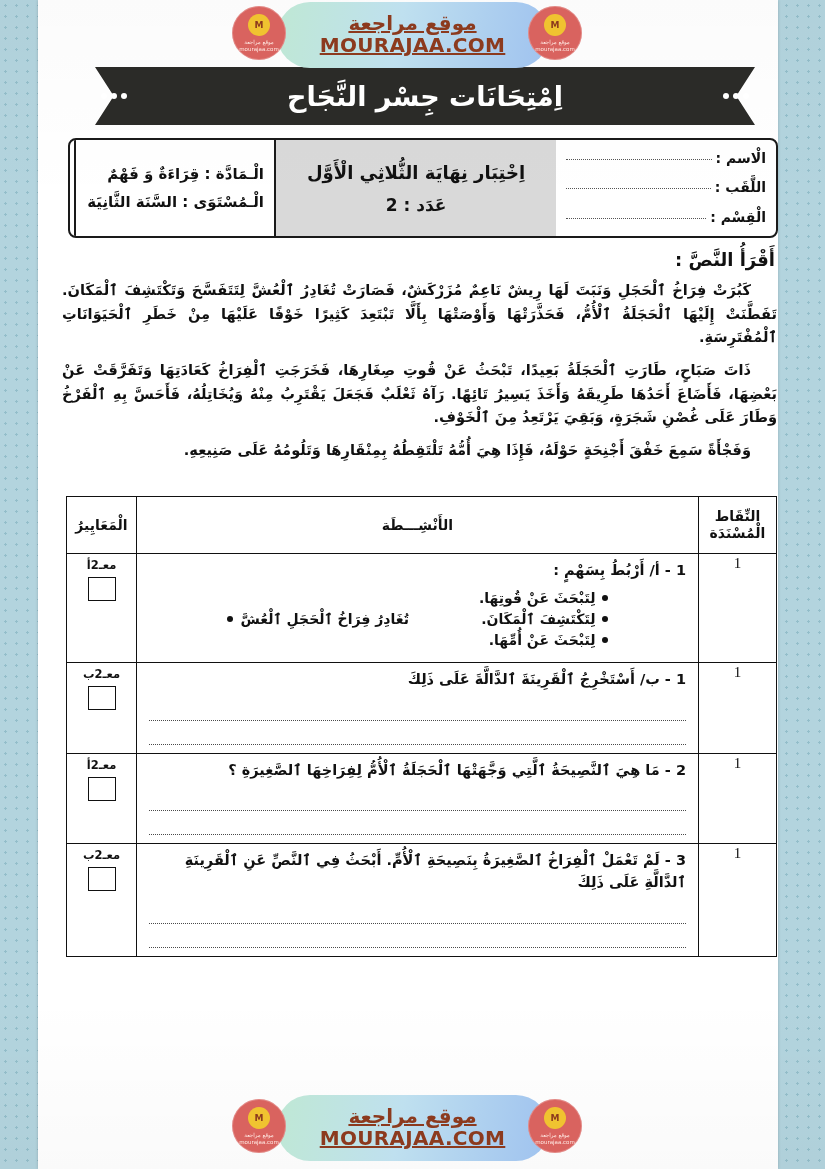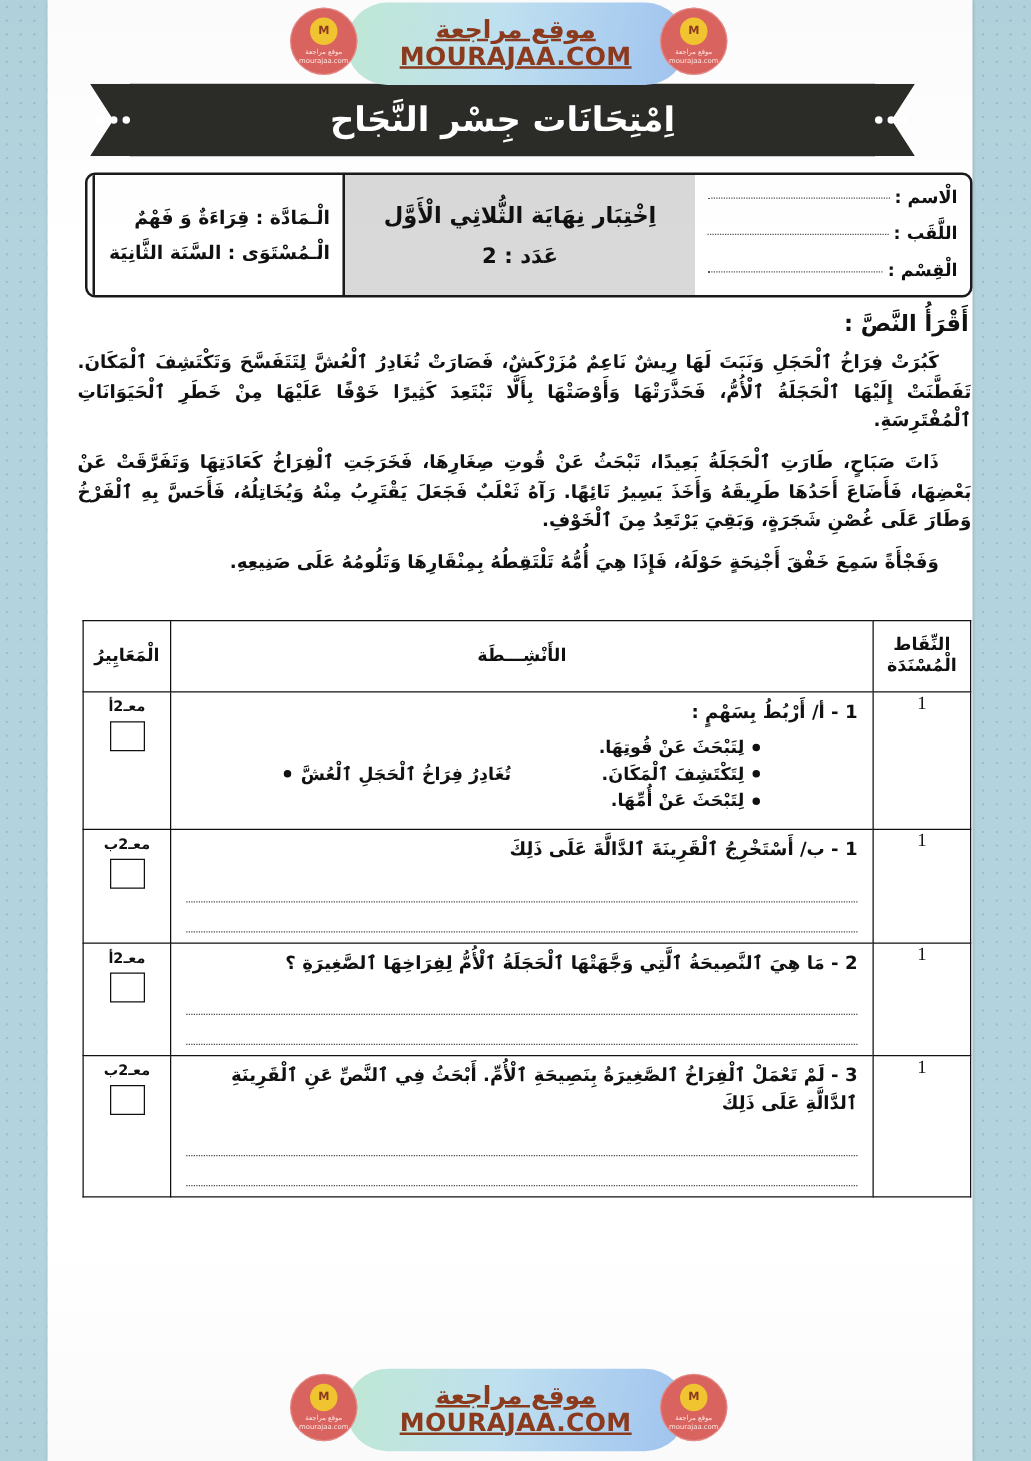--- a/index.html
+++ b/index.html
@@ -104,21 +104,21 @@
     font-size: 5.5px;
     color: #ffe9e3;
     line-height: 1.25;
     text-align: center;
     direction: ltr;
   }
 
   
   .ribbon-wrap {
     position: absolute;
-    left: 72px;
+    left: 95px;
     top: 67px;
     width: 660px;
     height: 58px;
     z-index: 10;
   }
   .ribbon-body {
     position: absolute;
     left: 32px;
     right: 32px;
     top: 0;

